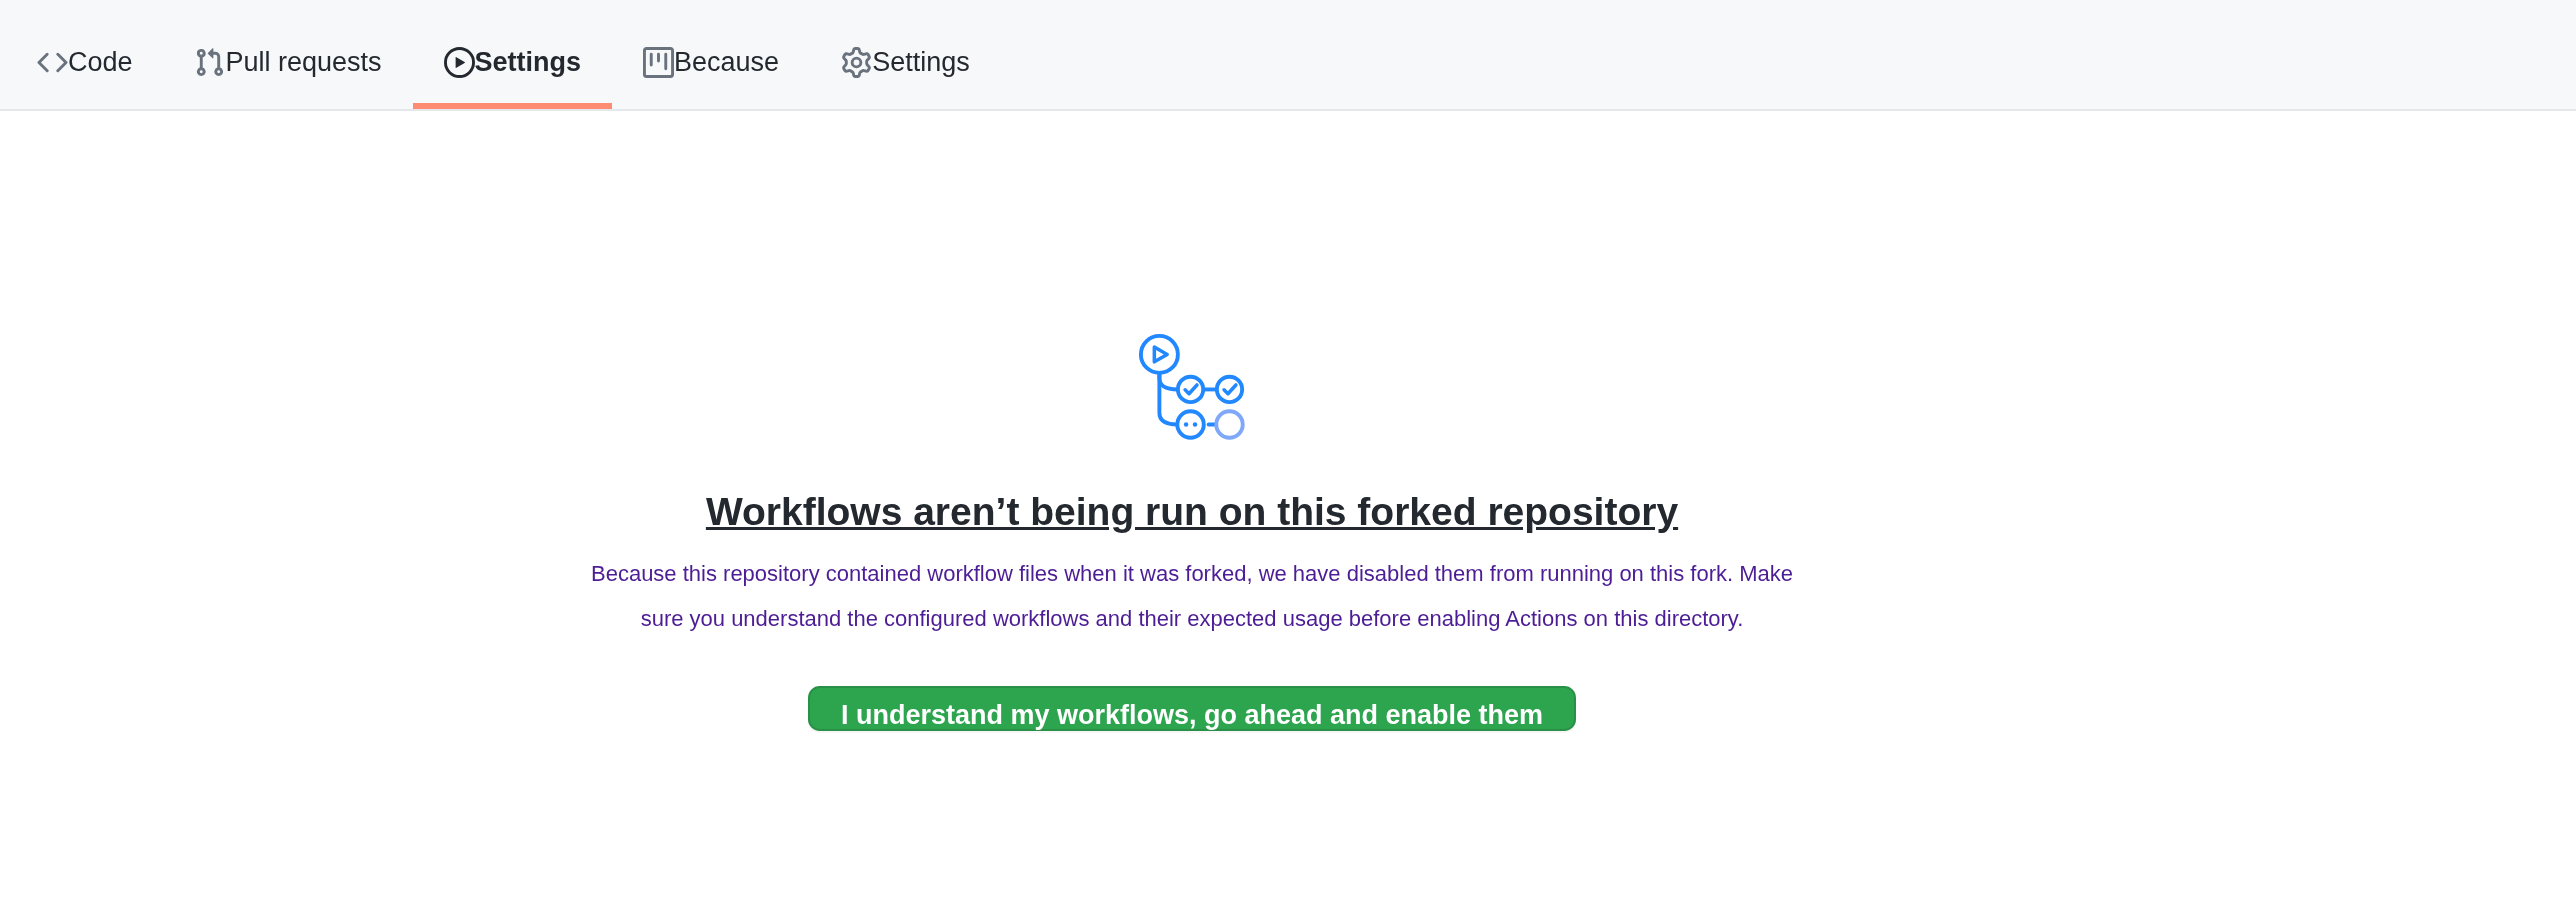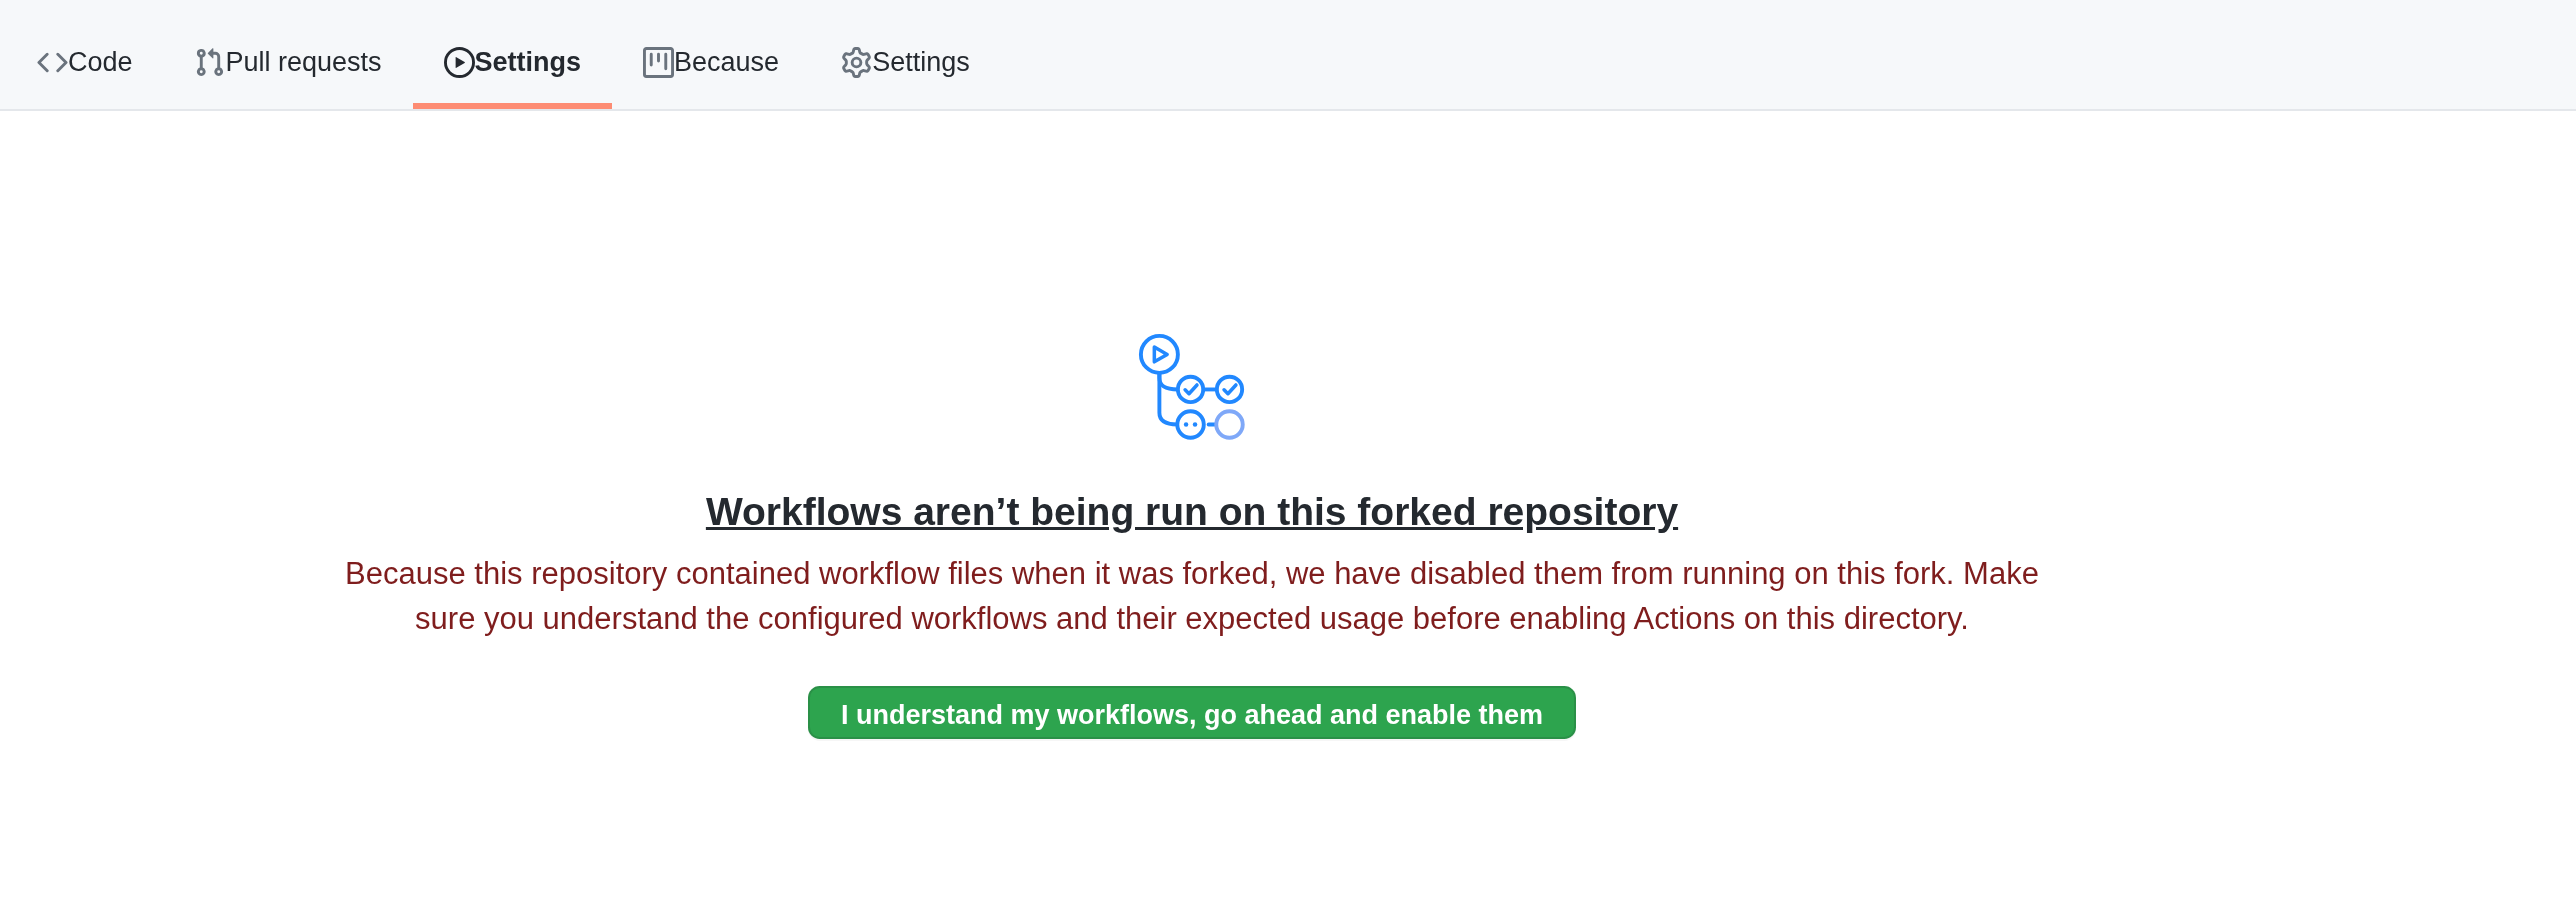--- a/index.html
+++ b/index.html
@@ -58,29 +58,29 @@
   h3.blankslate-heading {
     margin: 39px 0 0 0;
     font-size: 39px;
     line-height: 51px;
     font-weight: 700;
     color: #24292f;
     text-decoration: underline;
   }
   .blankslate-desc {
     margin: 13.7px auto 0 auto;
-    font-size: 31px;
+    font-size: 22px;
     line-height: 45px;
-    color: #7f1d1d;
+    color: #4c1d95;
   }
   .blankslate-desc .desc-line { display: block; }
   .primary-btn {
     margin-top: 45px;
     display: inline-block;
-    height: 53px;
+    height: 45px;
     padding: 0 31px;
     background: #2da44e;
     color: #ffffff;
     font-family: inherit;
     font-size: 27px;
     font-weight: 700;
     line-height: 55px;
     border: 2px solid rgba(27, 31, 36, 0.15);
     border-radius: 11.7px;
     cursor: pointer;

